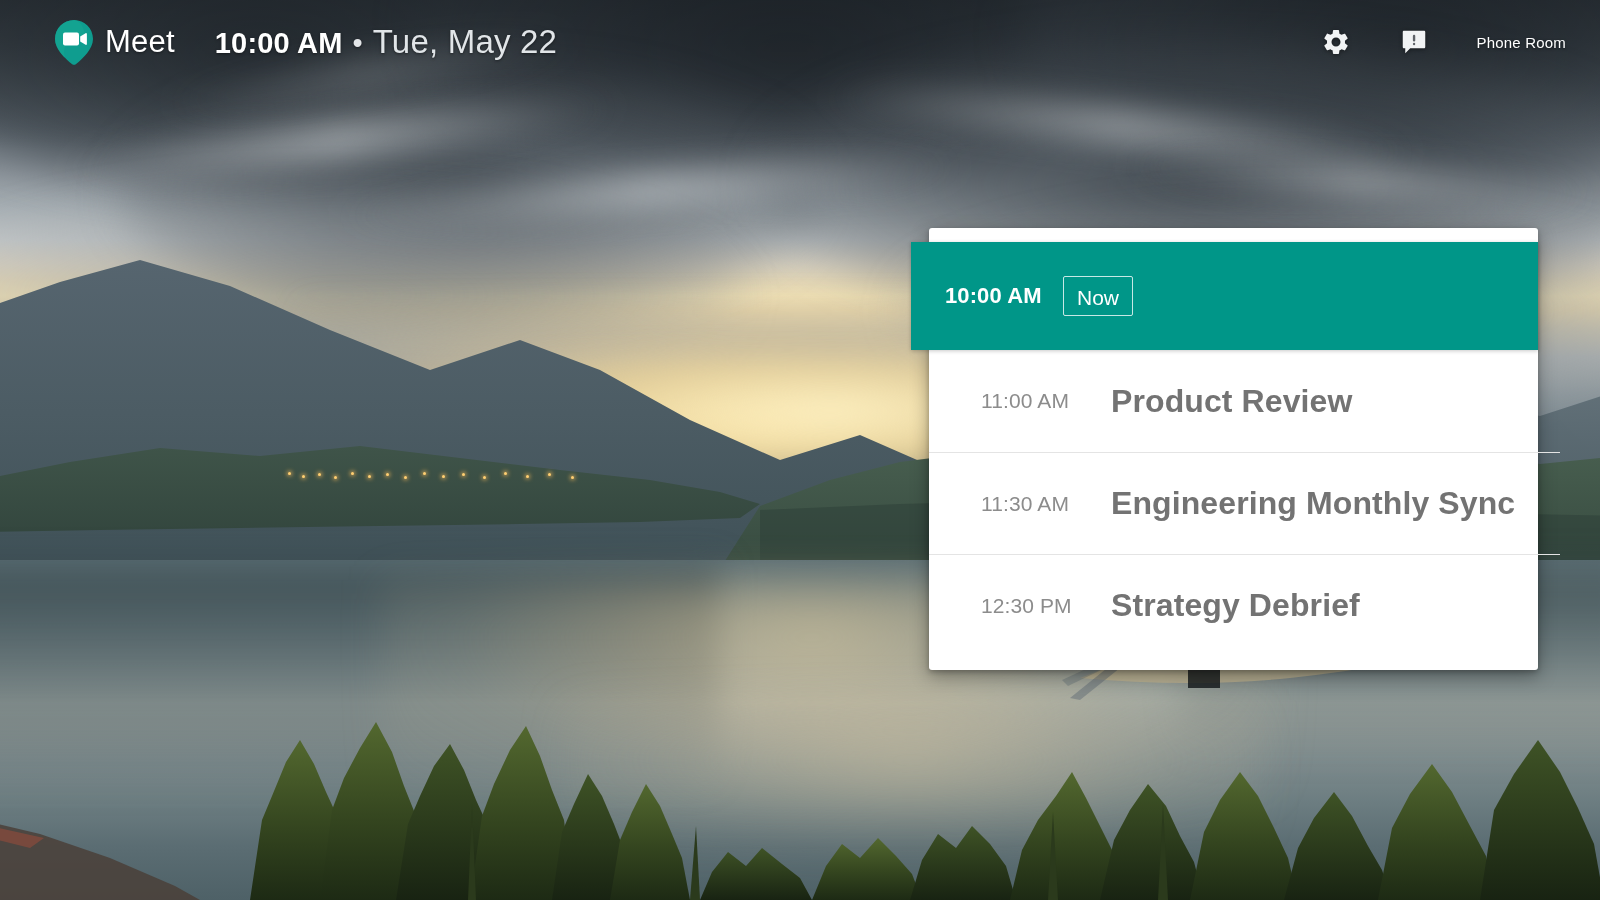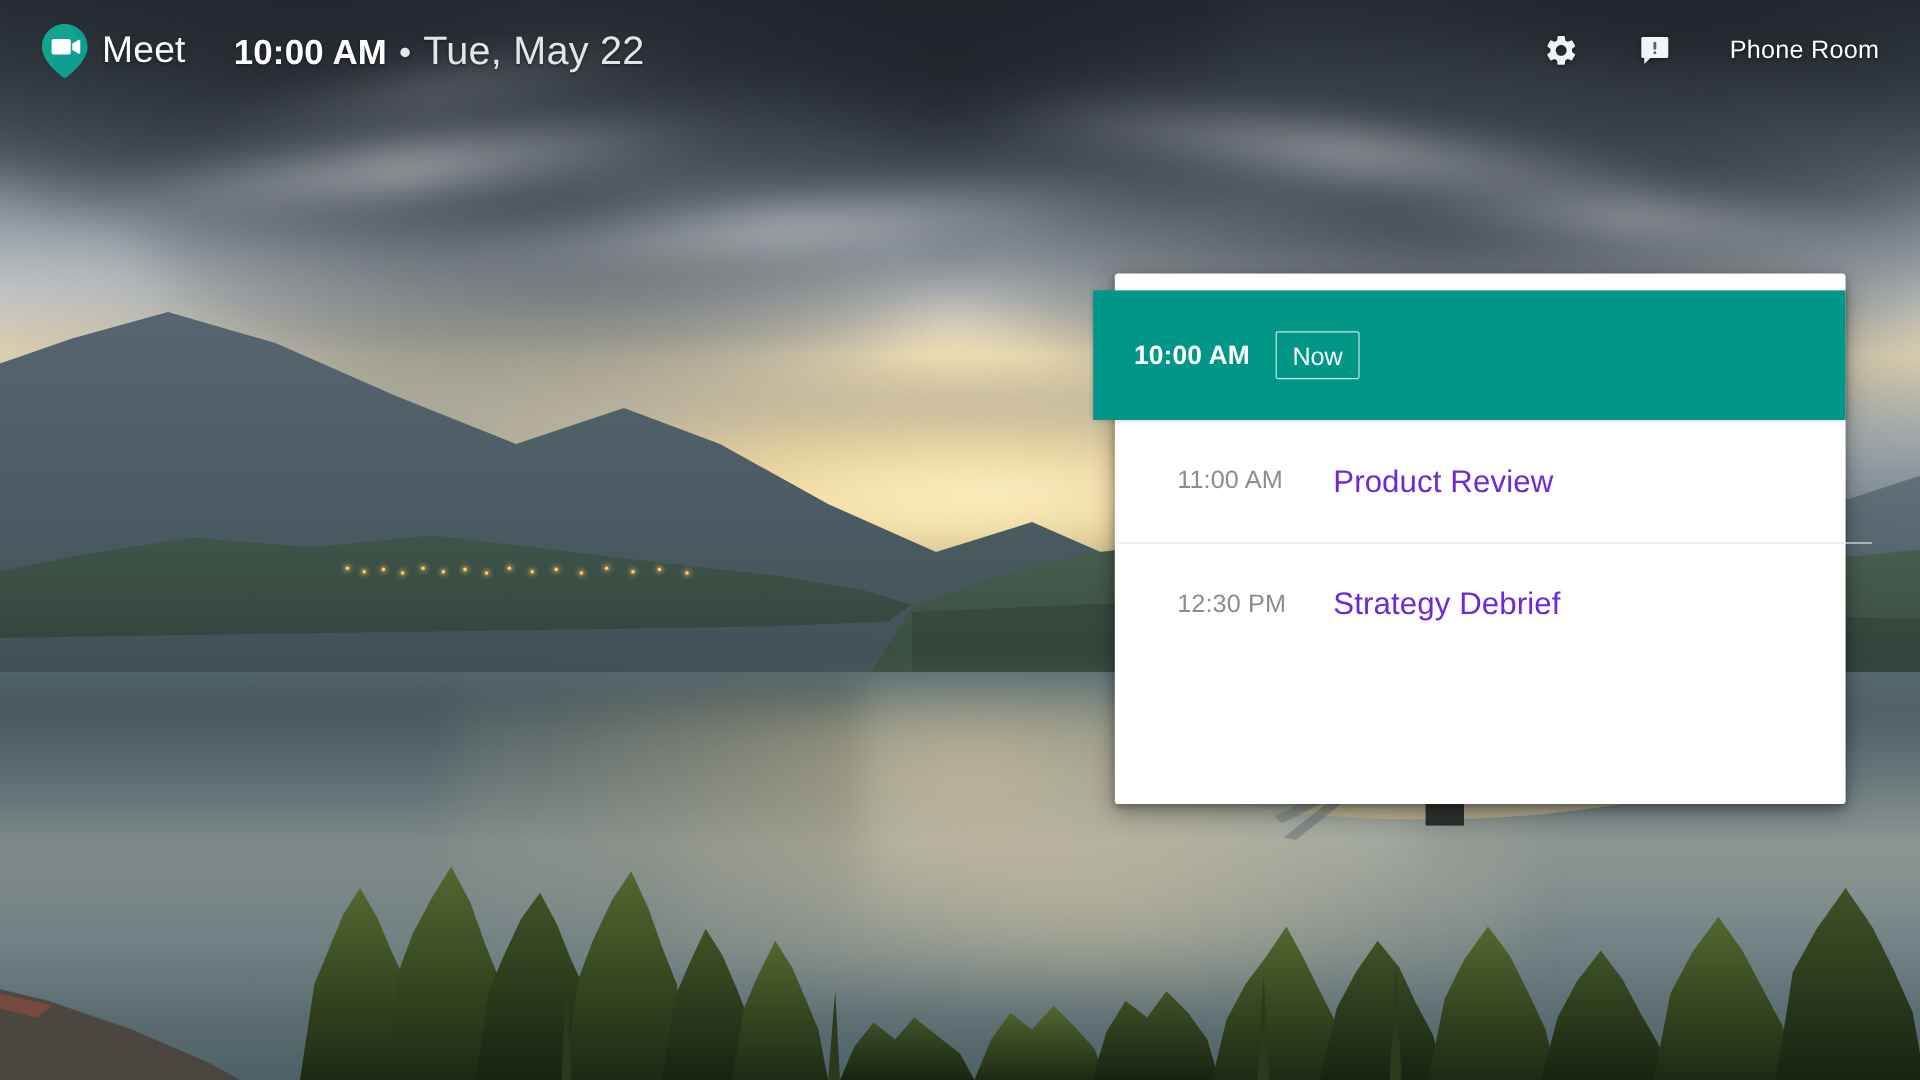--- a/index.html
+++ b/index.html
@@ -148,21 +148,21 @@
 
   
   .topshade {
     position: absolute; left: 0; top: 0; width: 1600px; height: 150px;
     background: linear-gradient(to bottom, rgba(12,16,20,.38), rgba(12,16,20,0));
   }
 
   
   .topbar {
     position: absolute; left: 0; top: 0; width: 1600px; height: 84px;
-    display: flex; align-items: center; z-index: 20;
+    display: flex; align-items: center; z-index: 20; padding-left: 20px;
   }
   .brand { display: flex; align-items: center; margin-left: 32px; }
   .meet-logo { width: 44px; height: 48px; position: relative; }
   .meet-logo svg { display: block; }
   .brand-name {
     color: #ffffff; font-size: 31px; font-weight: 400; margin-left: 9px;
     letter-spacing: .2px; text-shadow: 0 1px 3px rgba(0,0,0,.45);
   }
   .clock {
     margin-left: 40px; display: flex; align-items: baseline;
@@ -174,21 +174,21 @@
 
   .topbar-right {
     margin-left: auto; display: flex; align-items: center; margin-right: 34px;
   }
   .icon-btn {
     width: 44px; height: 44px; display: flex; align-items: center; justify-content: center;
     margin-left: 34px; cursor: pointer;
   }
   .icon-btn svg { display: block; filter: drop-shadow(0 1px 2px rgba(0,0,0,.45)); }
   .room-name {
-    color: #ffffff; font-size: 21px; font-weight: 400; margin-left: 40px;
+    color: #ffffff; font-size: 15px; font-weight: 400; margin-left: 40px;
     letter-spacing: .2px; text-shadow: 0 1px 3px rgba(0,0,0,.5);
   }
 
   
   .agenda-card {
     position: absolute; left: 929px; top: 228px; width: 609px; height: 442px;
     background: #ffffff; border-radius: 3px; z-index: 15;
     box-shadow: 0 6px 18px rgba(0,0,0,.34), 0 2px 5px rgba(0,0,0,.22);
     padding-top: 14px;
   }
@@ -217,21 +217,21 @@
   .agenda-row {
     height: 102px; display: flex; align-items: center;
     border-top: 1px solid #e4e4e4;
   }
   .agenda-row:first-child { border-top: none; }
   .row-time {
     color: #8c8c8c; font-size: 21px; font-weight: 400;
     margin-left: 52px; width: 112px; letter-spacing: .1px;
   }
   .row-title {
-    color: #6d28d9; font-size: 26px; font-weight: 400;
+    color: #737373; font-size: 32px; font-weight: 700;
     margin-left: 18px; letter-spacing: .1px;
   }
 </style>
 </head>
 <body>
 
 <div id="screen">
 
   <div class="wallpaper">
     <div class="sky"></div>
@@ -451,20 +451,24 @@
       <span class="now-badge">Now</span>
     </div>
 
     <div class="agenda-list">
 
       <div class="agenda-row">
         <span class="row-time">11:00 AM</span>
         <span class="row-title">Product Review</span>
       </div>
 
+      <div class="agenda-row">
+        <span class="row-time">11:30 AM</span>
+        <span class="row-title">Engineering Monthly Sync</span>
+      </div>
 
       <div class="agenda-row">
         <span class="row-time">12:30 PM</span>
         <span class="row-title">Strategy Debrief</span>
       </div>
 
     </div>
   </div>
 
 </div>

